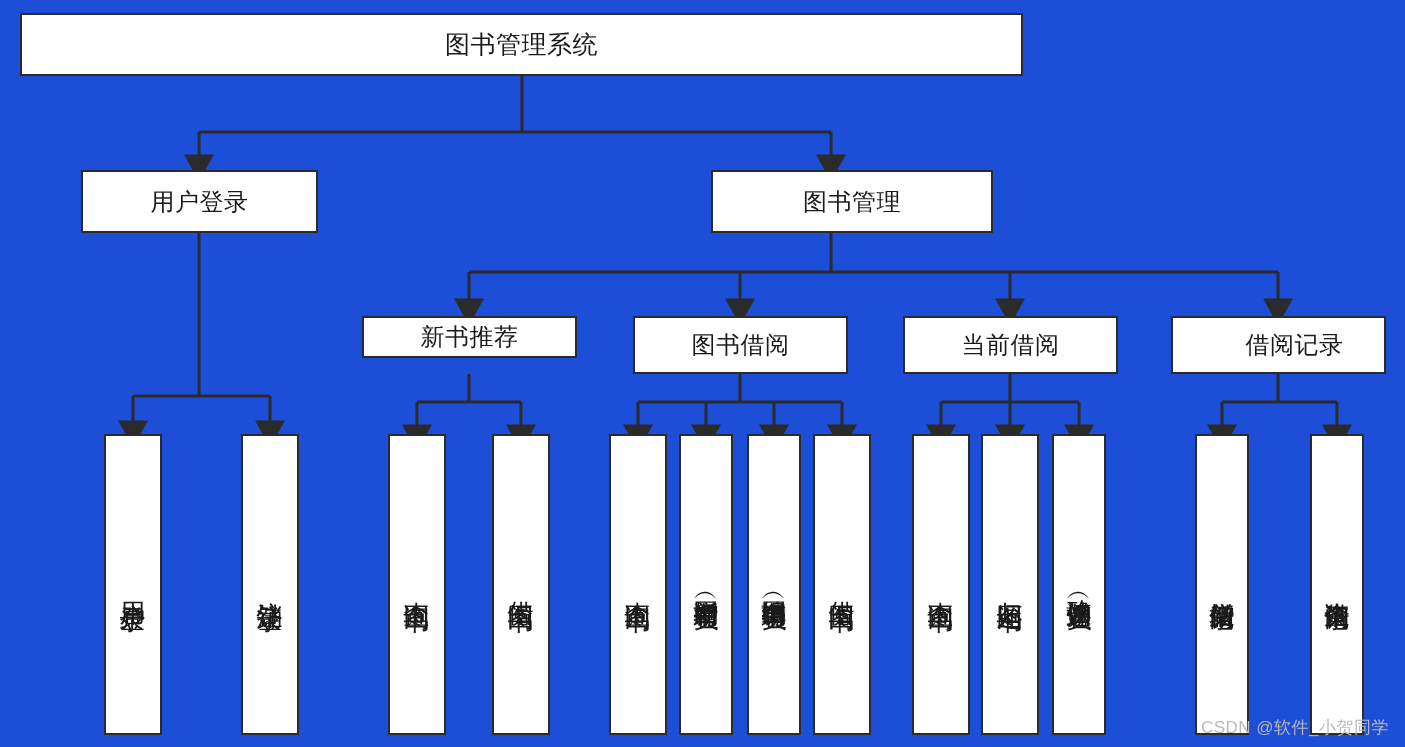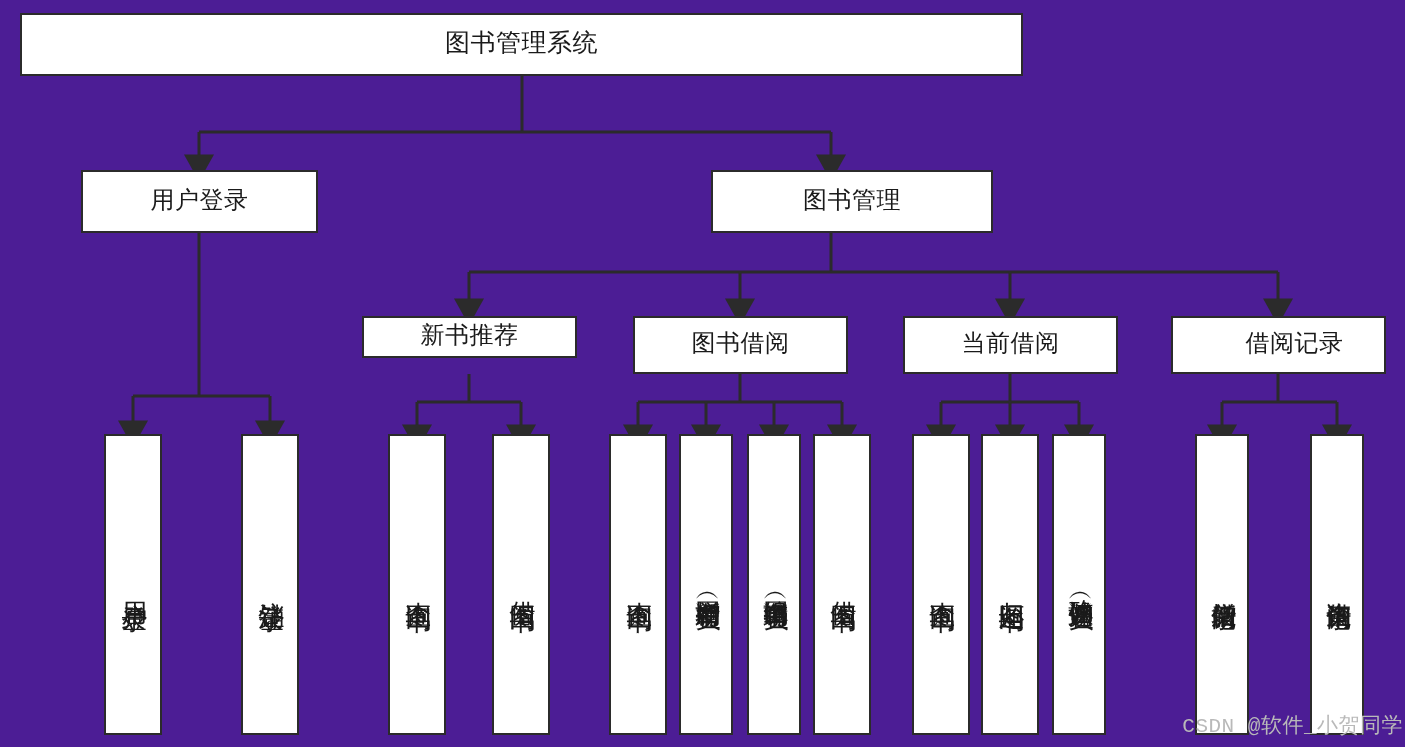--- a/index.html
+++ b/index.html
@@ -7,23 +7,22 @@
     padding: 0;
     background: #ffffff;
   }
   body {
     font-family: "Liberation Sans", "DejaVu Sans", sans-serif;
   }
   #canvas {
     position: relative;
     width: 1405px;
     height: 747px;
-    background: #4c1d95;
+    background: #1d4ed8;
     overflow: hidden;
-    font-family: Liberation Mono, monospace;
   }
   #edges {
     position: absolute;
     left: 0;
     top: 0;
     width: 1405px;
     height: 747px;
     pointer-events: none;
   }
   .node {
@@ -58,23 +57,23 @@
     font-size: 26px;
     letter-spacing: 2px;
     line-height: 1;
   }
   .node.vert.narrow .label {
     font-size: 25px;
     letter-spacing: 1px;
   }
   #watermark {
     position: absolute;
-    right: 2px;
+    right: 16px;
     bottom: 8px;
-    font-size: 21px;
+    font-size: 17px;
     color: #b9b9b9;
     letter-spacing: 0.5px;
     user-select: none;
     white-space: nowrap;
   }
 </style>
 </head>
 <body>
 
 <div id="canvas">

